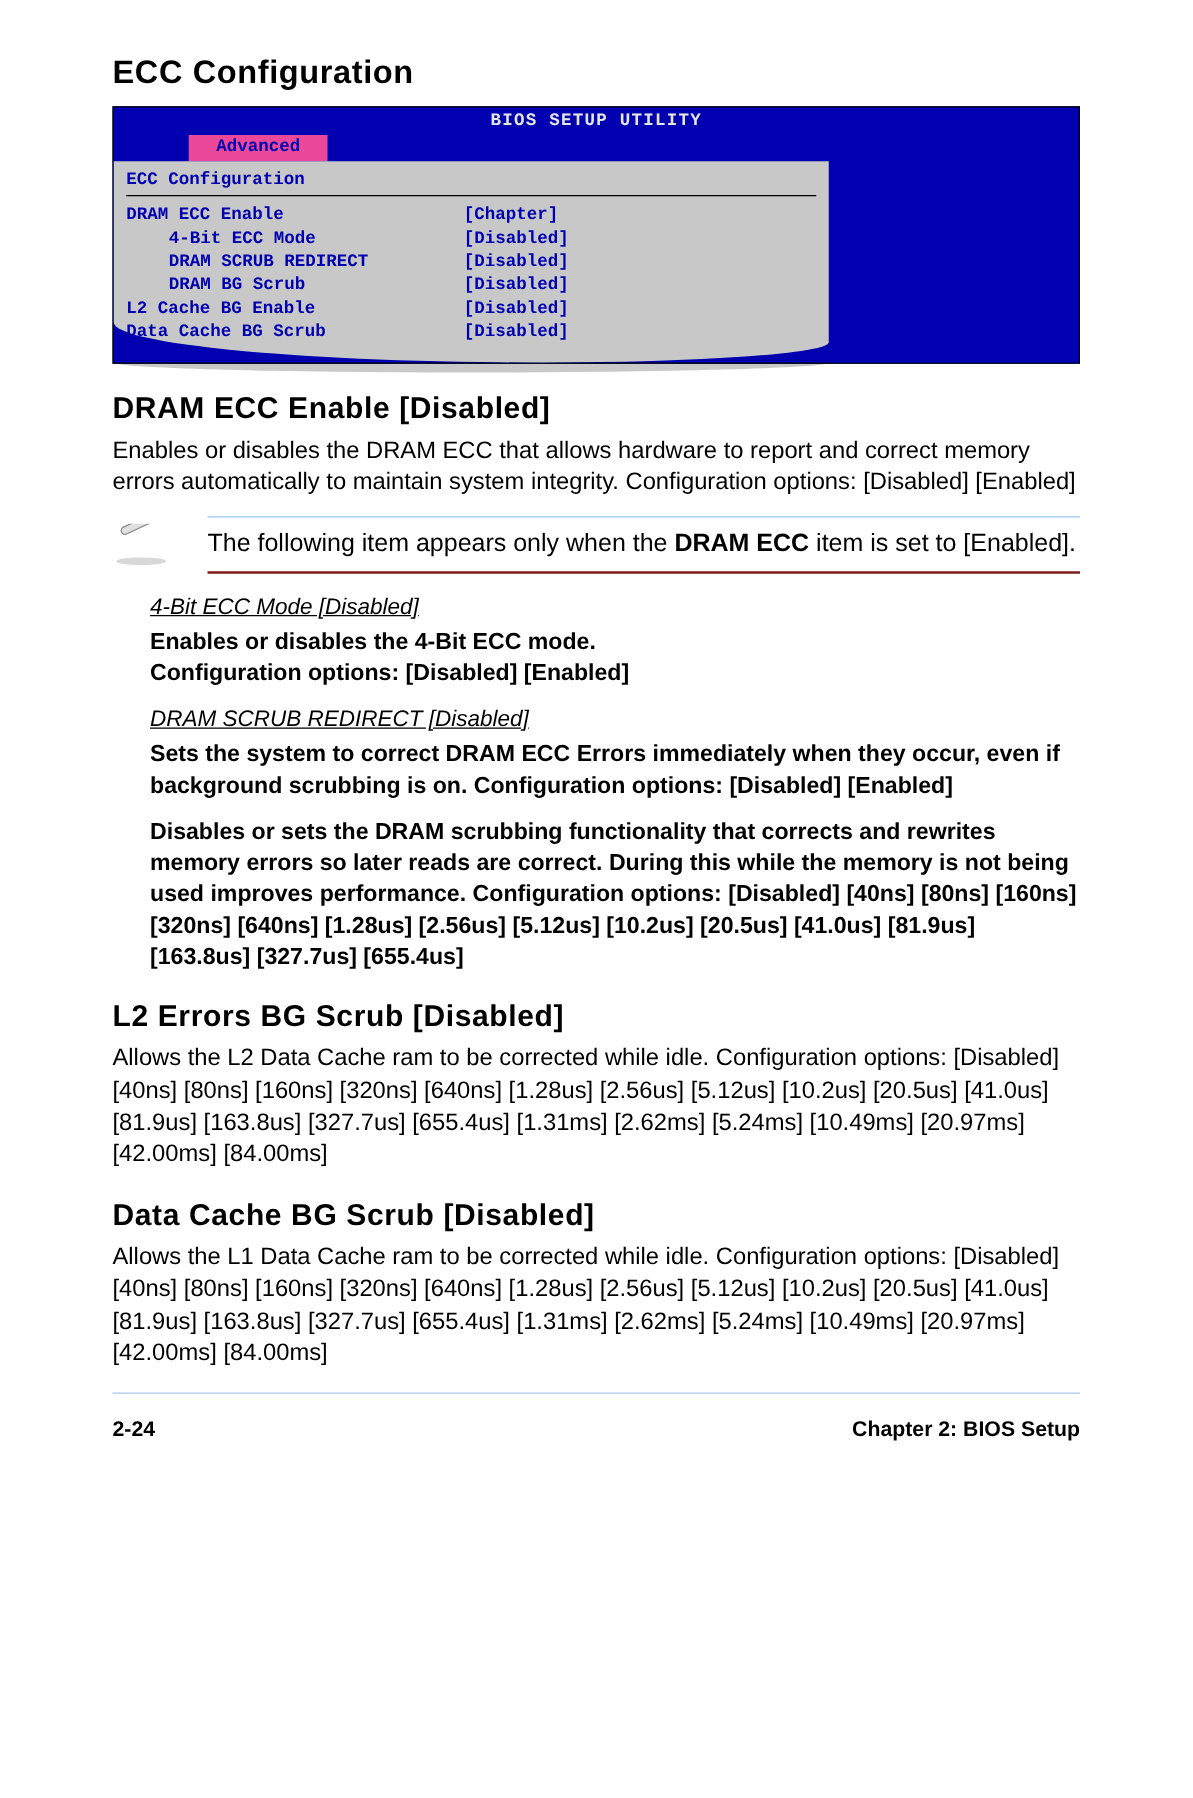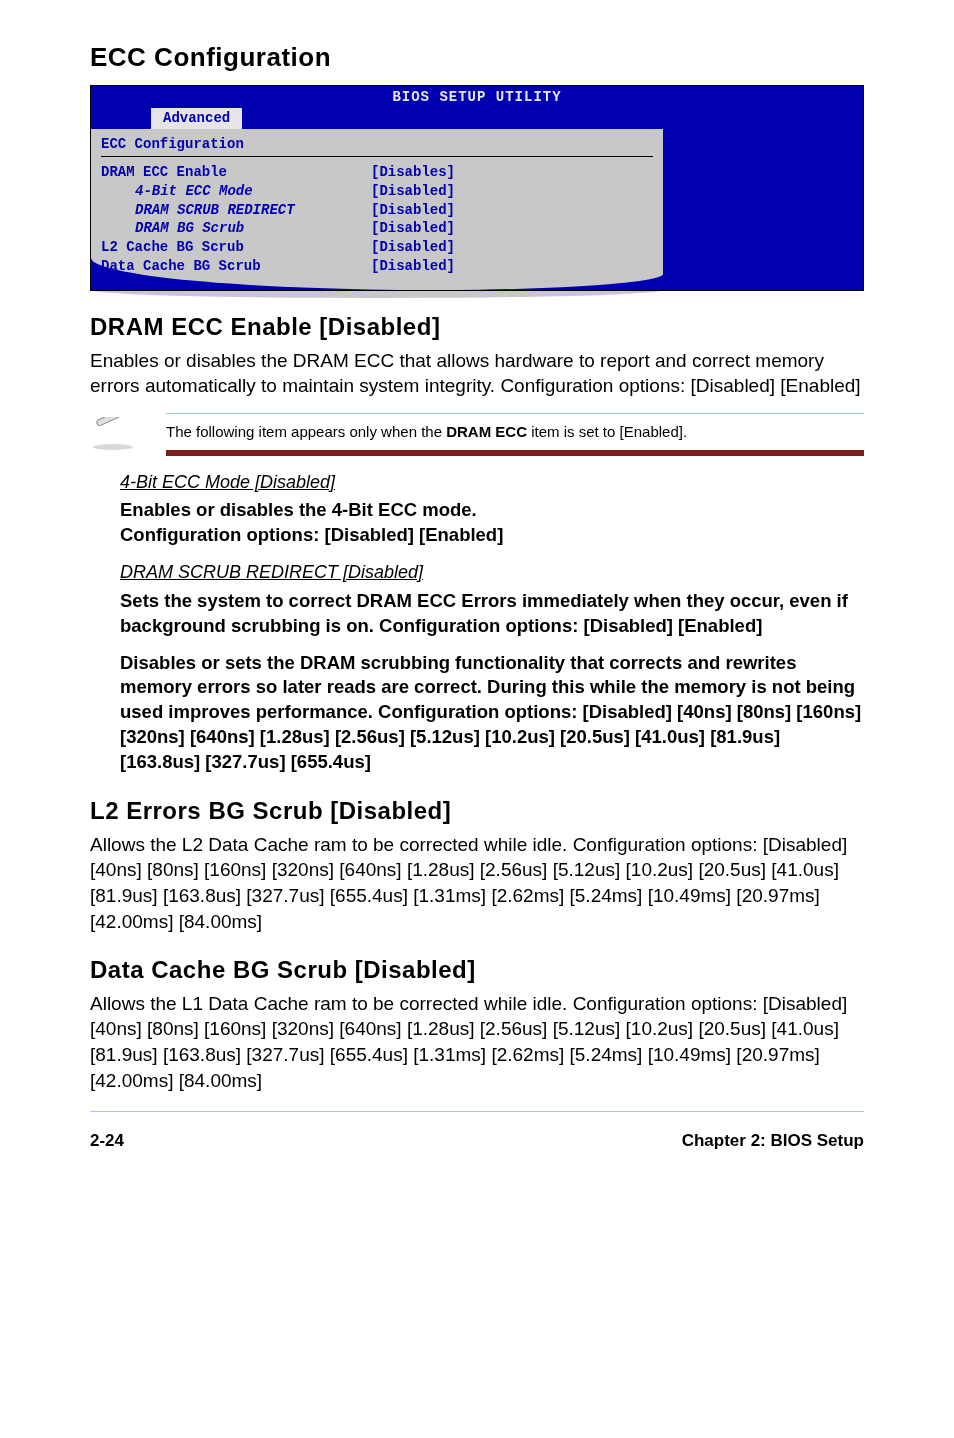--- a/index.html
+++ b/index.html
@@ -49,26 +49,26 @@
     text-align: center;
     color: #e5e5e5;
     font-family: "Courier New", monospace;
     font-weight: bold;
     font-size: 14px;
     padding: 2px 0;
     letter-spacing: 1px;
   }
   .bios-tab {
     display: inline-block;
-    background: #e5e5e5;
+    background: #ec4899;
     color: #0000b0;
     font-family: "Courier New", monospace;
     font-size: 14px;
     font-weight: bold;
-    padding: 1px 12px;
+    padding: 1px 22px;
     margin-left: 60px;
     margin-top: -2px;
     text-align: center;
   }
   .bios-body {
     display: flex;
   }
   .bios-left {
     flex: 1;
     background: #c8c8c8;
@@ -94,39 +94,39 @@
   }
   .bios-panel-title {
     padding-bottom: 2px;
     border-bottom: 1px solid #000;
     margin-bottom: 6px;
     color: #0000b0;
   }
   .bios-row { display: flex; white-space: pre; }
   .bios-label { flex: 0 0 270px; }
   .bios-value { flex: 1; }
-  .indent { padding-left: 34px; font-style: italic; }
+  .indent { padding-left: 34px; }
 
   .note-row {
     display: flex;
     align-items: center;
     gap: 30px;
     margin: 14px 0 14px 0;
   }
   .note-icon {
     width: 46px; height: 34px;
     flex: 0 0 46px;
   }
   .note-icon svg { width: 100%; height: 100%; }
   .note-text-wrap {
     flex: 1;
     border-top: 1px solid #96c8f0;
-    border-bottom: 6px solid #7f1d1d;
+    border-bottom: 2px solid #7f1d1d;
     padding: 8px 0;
-    font-size: 15px;
+    font-size: 20px;
   }
 
   .sub-block {
     padding-left: 30px;
     margin-bottom: 12px;
   }
   .sub-head {
     text-decoration: underline;
     font-style: italic;
     font-size: 18px;
@@ -155,25 +155,25 @@
 
   <h2 class="section">ECC Configuration</h2>
 
   <div class="bios-box">
     <div class="bios-title">BIOS SETUP UTILITY</div>
     <div><span class="bios-tab">Advanced</span></div>
     <div class="bios-body">
       <div class="bios-left">
         <div class="bios-panel-title">ECC Configuration</div>
         <div id="bios-rows">
-            <div class="bios-row"><span class="bios-label">DRAM ECC Enable</span><span class="bios-value">[Disables]</span></div>
+            <div class="bios-row"><span class="bios-label">DRAM ECC Enable</span><span class="bios-value">[Chapter]</span></div>
             <div class="bios-row"><span class="bios-label indent">4-Bit ECC Mode</span><span class="bios-value">[Disabled]</span></div>
             <div class="bios-row"><span class="bios-label indent">DRAM SCRUB REDIRECT</span><span class="bios-value">[Disabled]</span></div>
             <div class="bios-row"><span class="bios-label indent">DRAM BG Scrub</span><span class="bios-value">[Disabled]</span></div>
-            <div class="bios-row"><span class="bios-label">L2 Cache BG Scrub</span><span class="bios-value">[Disabled]</span></div>
+            <div class="bios-row"><span class="bios-label">L2 Cache BG Enable</span><span class="bios-value">[Disabled]</span></div>
             <div class="bios-row"><span class="bios-label">Data Cache BG Scrub</span><span class="bios-value">[Disabled]</span></div>
           </div>
       </div>
       <div class="bios-right"></div>
     </div>
   </div>
 
   <h3 class="subsection">DRAM ECC Enable [Disabled]</h3>
   <p class="body">Enables or disables the DRAM ECC that allows hardware to report and correct memory errors automatically to maintain system integrity. Configuration options: [Disabled] [Enabled]</p>
 

